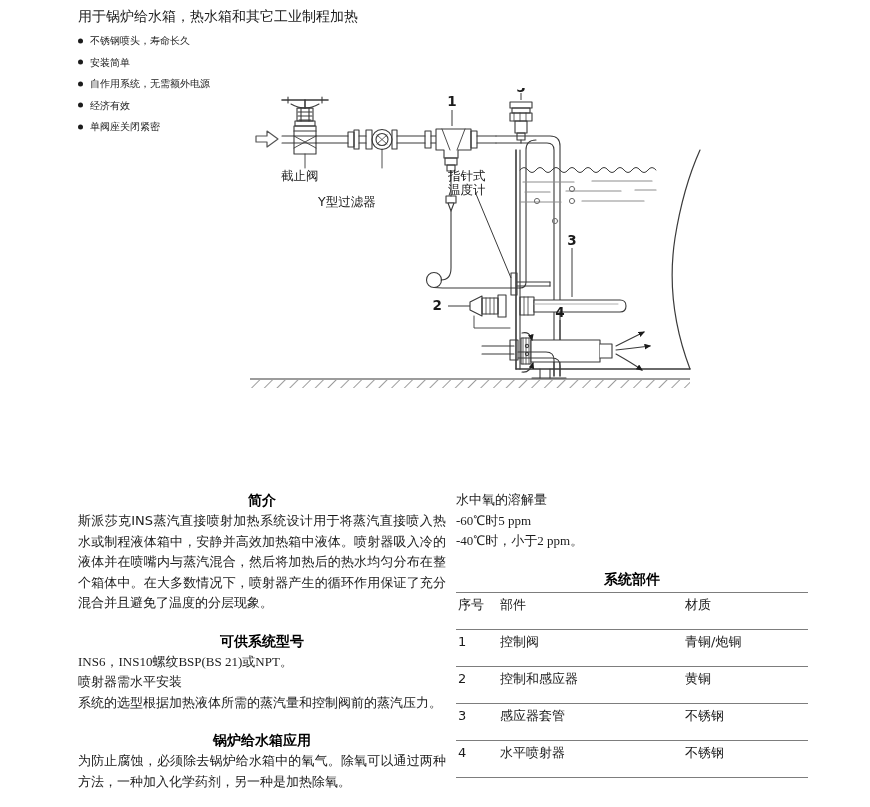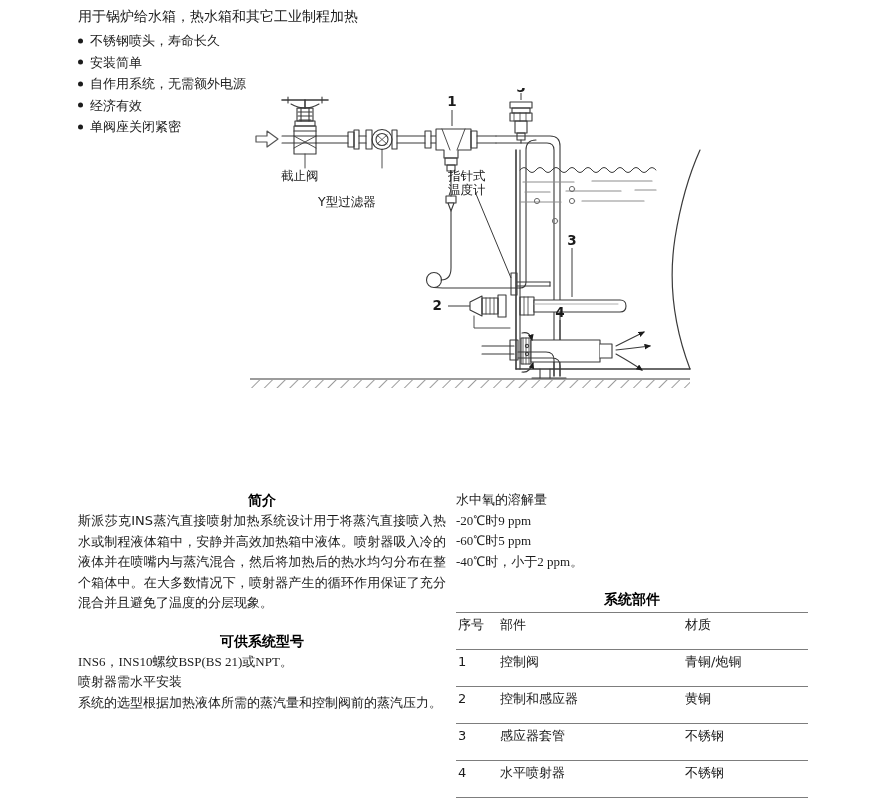--- a/index.html
+++ b/index.html
@@ -29,21 +29,21 @@
     line-height: 21px;
     color: #1b1b1b;
     white-space: nowrap;
   }
   .bullet-list {
     margin: 3px 0 0 0;
     padding: 0;
     list-style: none;
   }
   .bullet-list li {
-    font-size: 13px;
+    font-size: 10px;
     line-height: 21.5px;
     white-space: nowrap;
     position: relative;
     padding-left: 12px;
   }
   .bullet-list li .dot {
     position: absolute;
     left: 0;
     top: 50%;
     transform: translateY(-50%);
@@ -367,28 +367,31 @@
     <p class="body-text">斯派莎克INS蒸汽直接喷射加热系统设计用于将蒸汽直接喷入热水或制程液体箱中，安静并高效加热箱中液体。喷射器吸入冷的液体并在喷嘴内与蒸汽混合，然后将加热后的热水均匀分布在整个箱体中。在大多数情况下，喷射器产生的循环作用保证了充分混合并且避免了温度的分层现象。</p>
   </div>
 
   <div class="sec-block">
     <h3 class="sec-head">可供系统型号</h3>
     <div class="plain-line">INS6，INS10螺纹BSP(BS 21)或NPT。</div>
     <div class="plain-line">喷射器需水平安装</div>
     <p class="body-text">系统的选型根据加热液体所需的蒸汽量和控制阀前的蒸汽压力。</p>
   </div>
 
+  <div class="sec-block">
+    <h3 class="sec-head">锅炉给水箱应用</h3>
+    <p class="body-text">为防止腐蚀，必须除去锅炉给水箱中的氧气。除氧可以通过两种方法，一种加入化学药剂，另一种是加热除氧。</p>
+  </div>
 
 </div>
 
 <div class="col-right">
 
   <div class="sec-block">
     <div class="plain-line">水中氧的溶解量</div>
-    <div class="plain-line">-20℃时9 ppm</div>
     <div class="plain-line">-60℃时5 ppm</div>
     <div class="plain-line">-40℃时，小于2 ppm。</div>
   </div>
 
   <div>
     <h3 class="sec-head">系统部件</h3>
     <table class="parts-table">
       <thead>
         <tr>
           <th class="c-no">序号</th>

